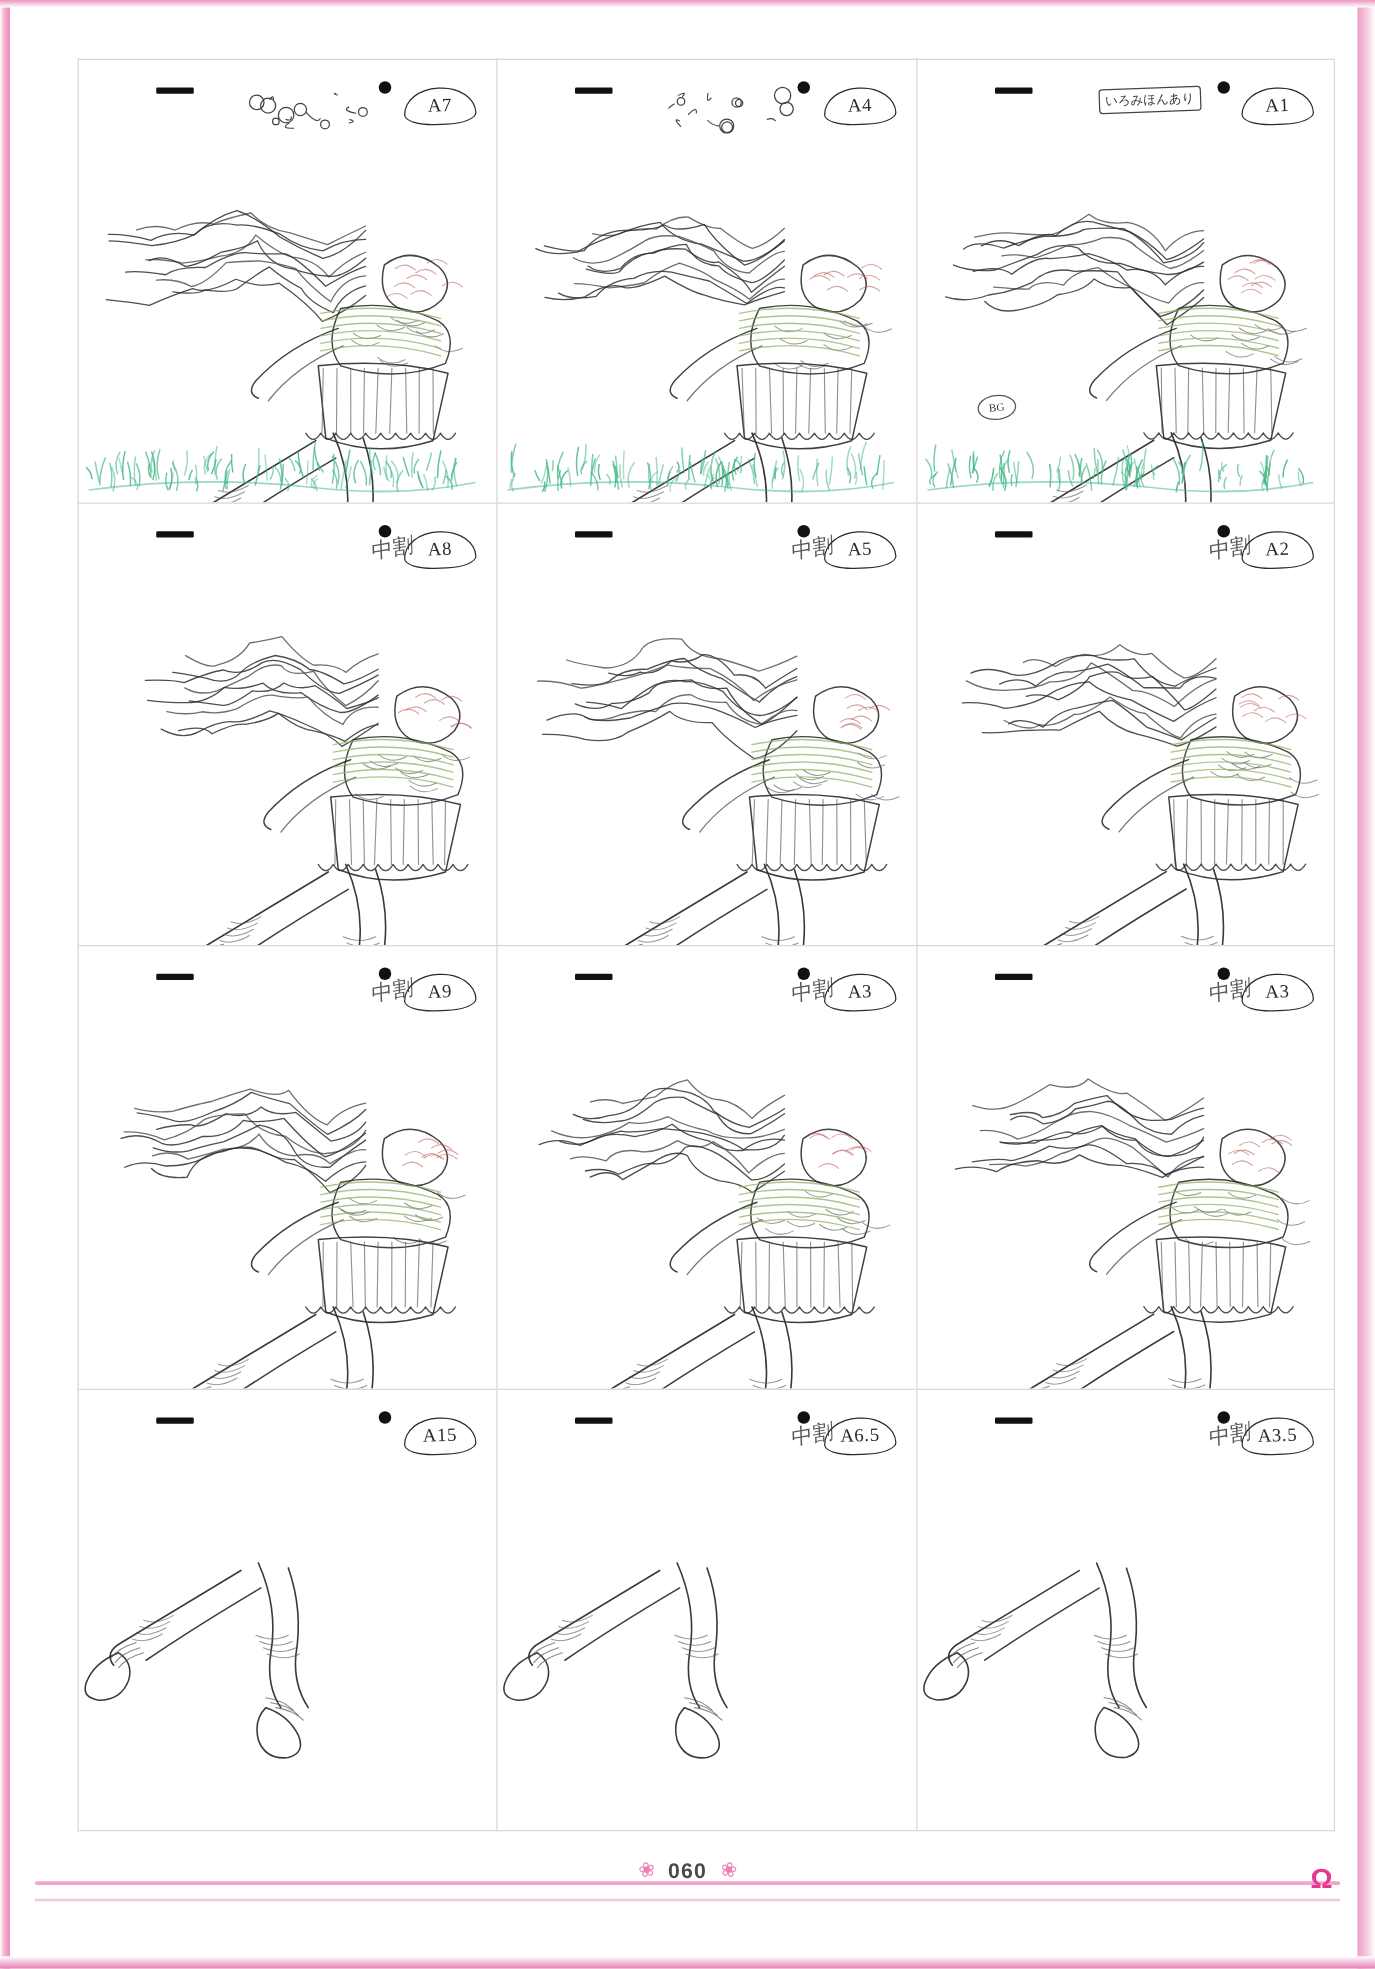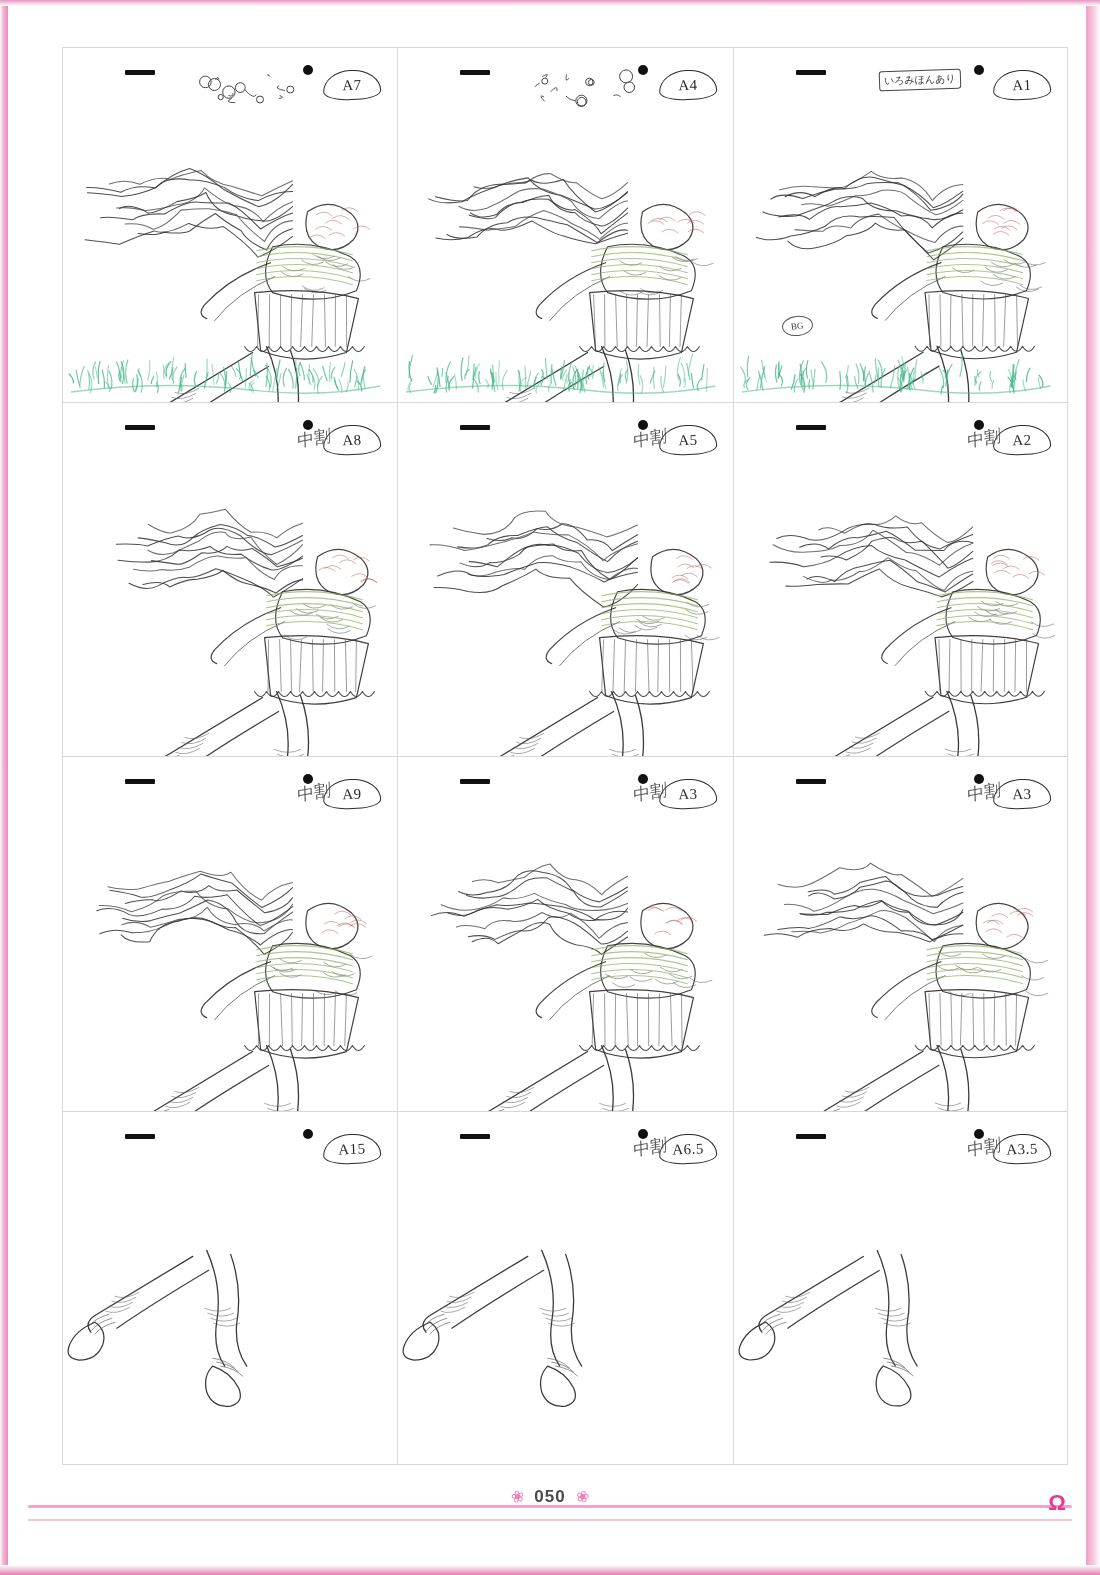--- a/index.html
+++ b/index.html
@@ -1276,18 +1276,18 @@
           </svg>
            </div>
       </div>
     </div>
 
   <div class="footer-rule r1"></div>
   <div class="footer-rule r2"></div>
 
   <div class="footer">
     <span class="paw">❀</span>
-    <span class="pagenum">050</span>
+    <span class="pagenum">060</span>
     <span class="paw right">❀</span>
   </div>
   <div class="corner-mark">Ω</div>
 
 </div>
 
 </body></html>

